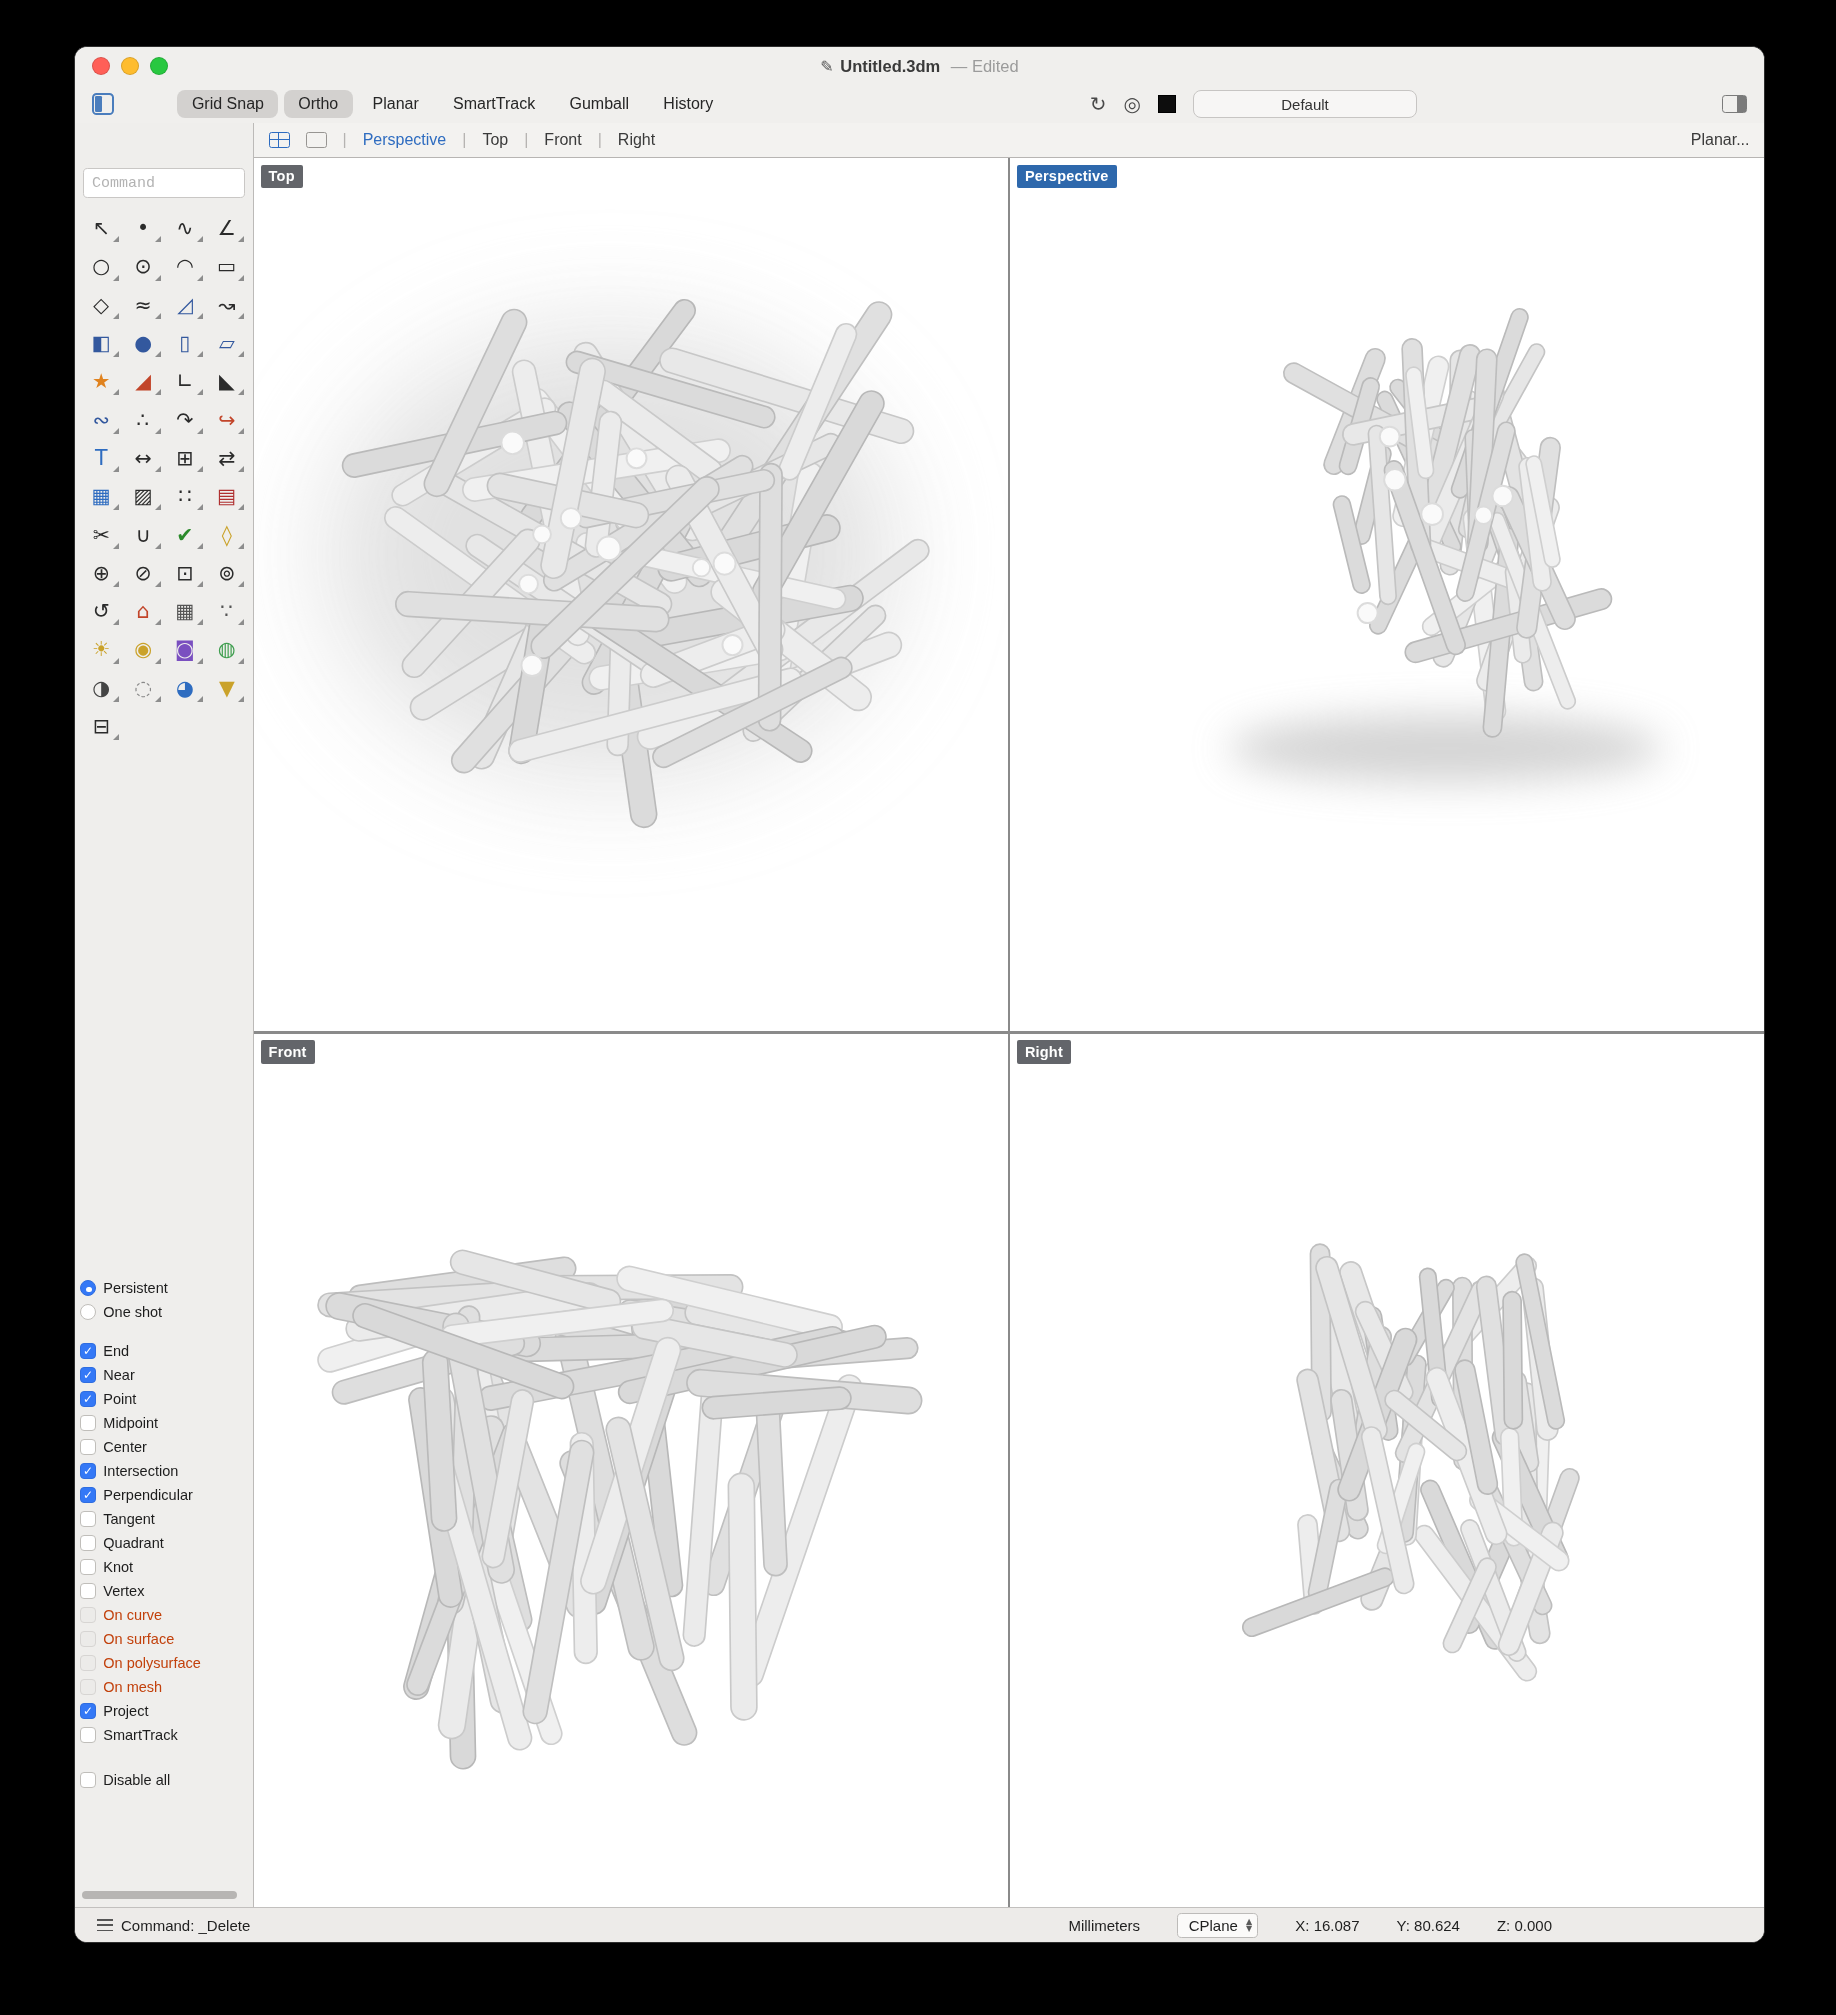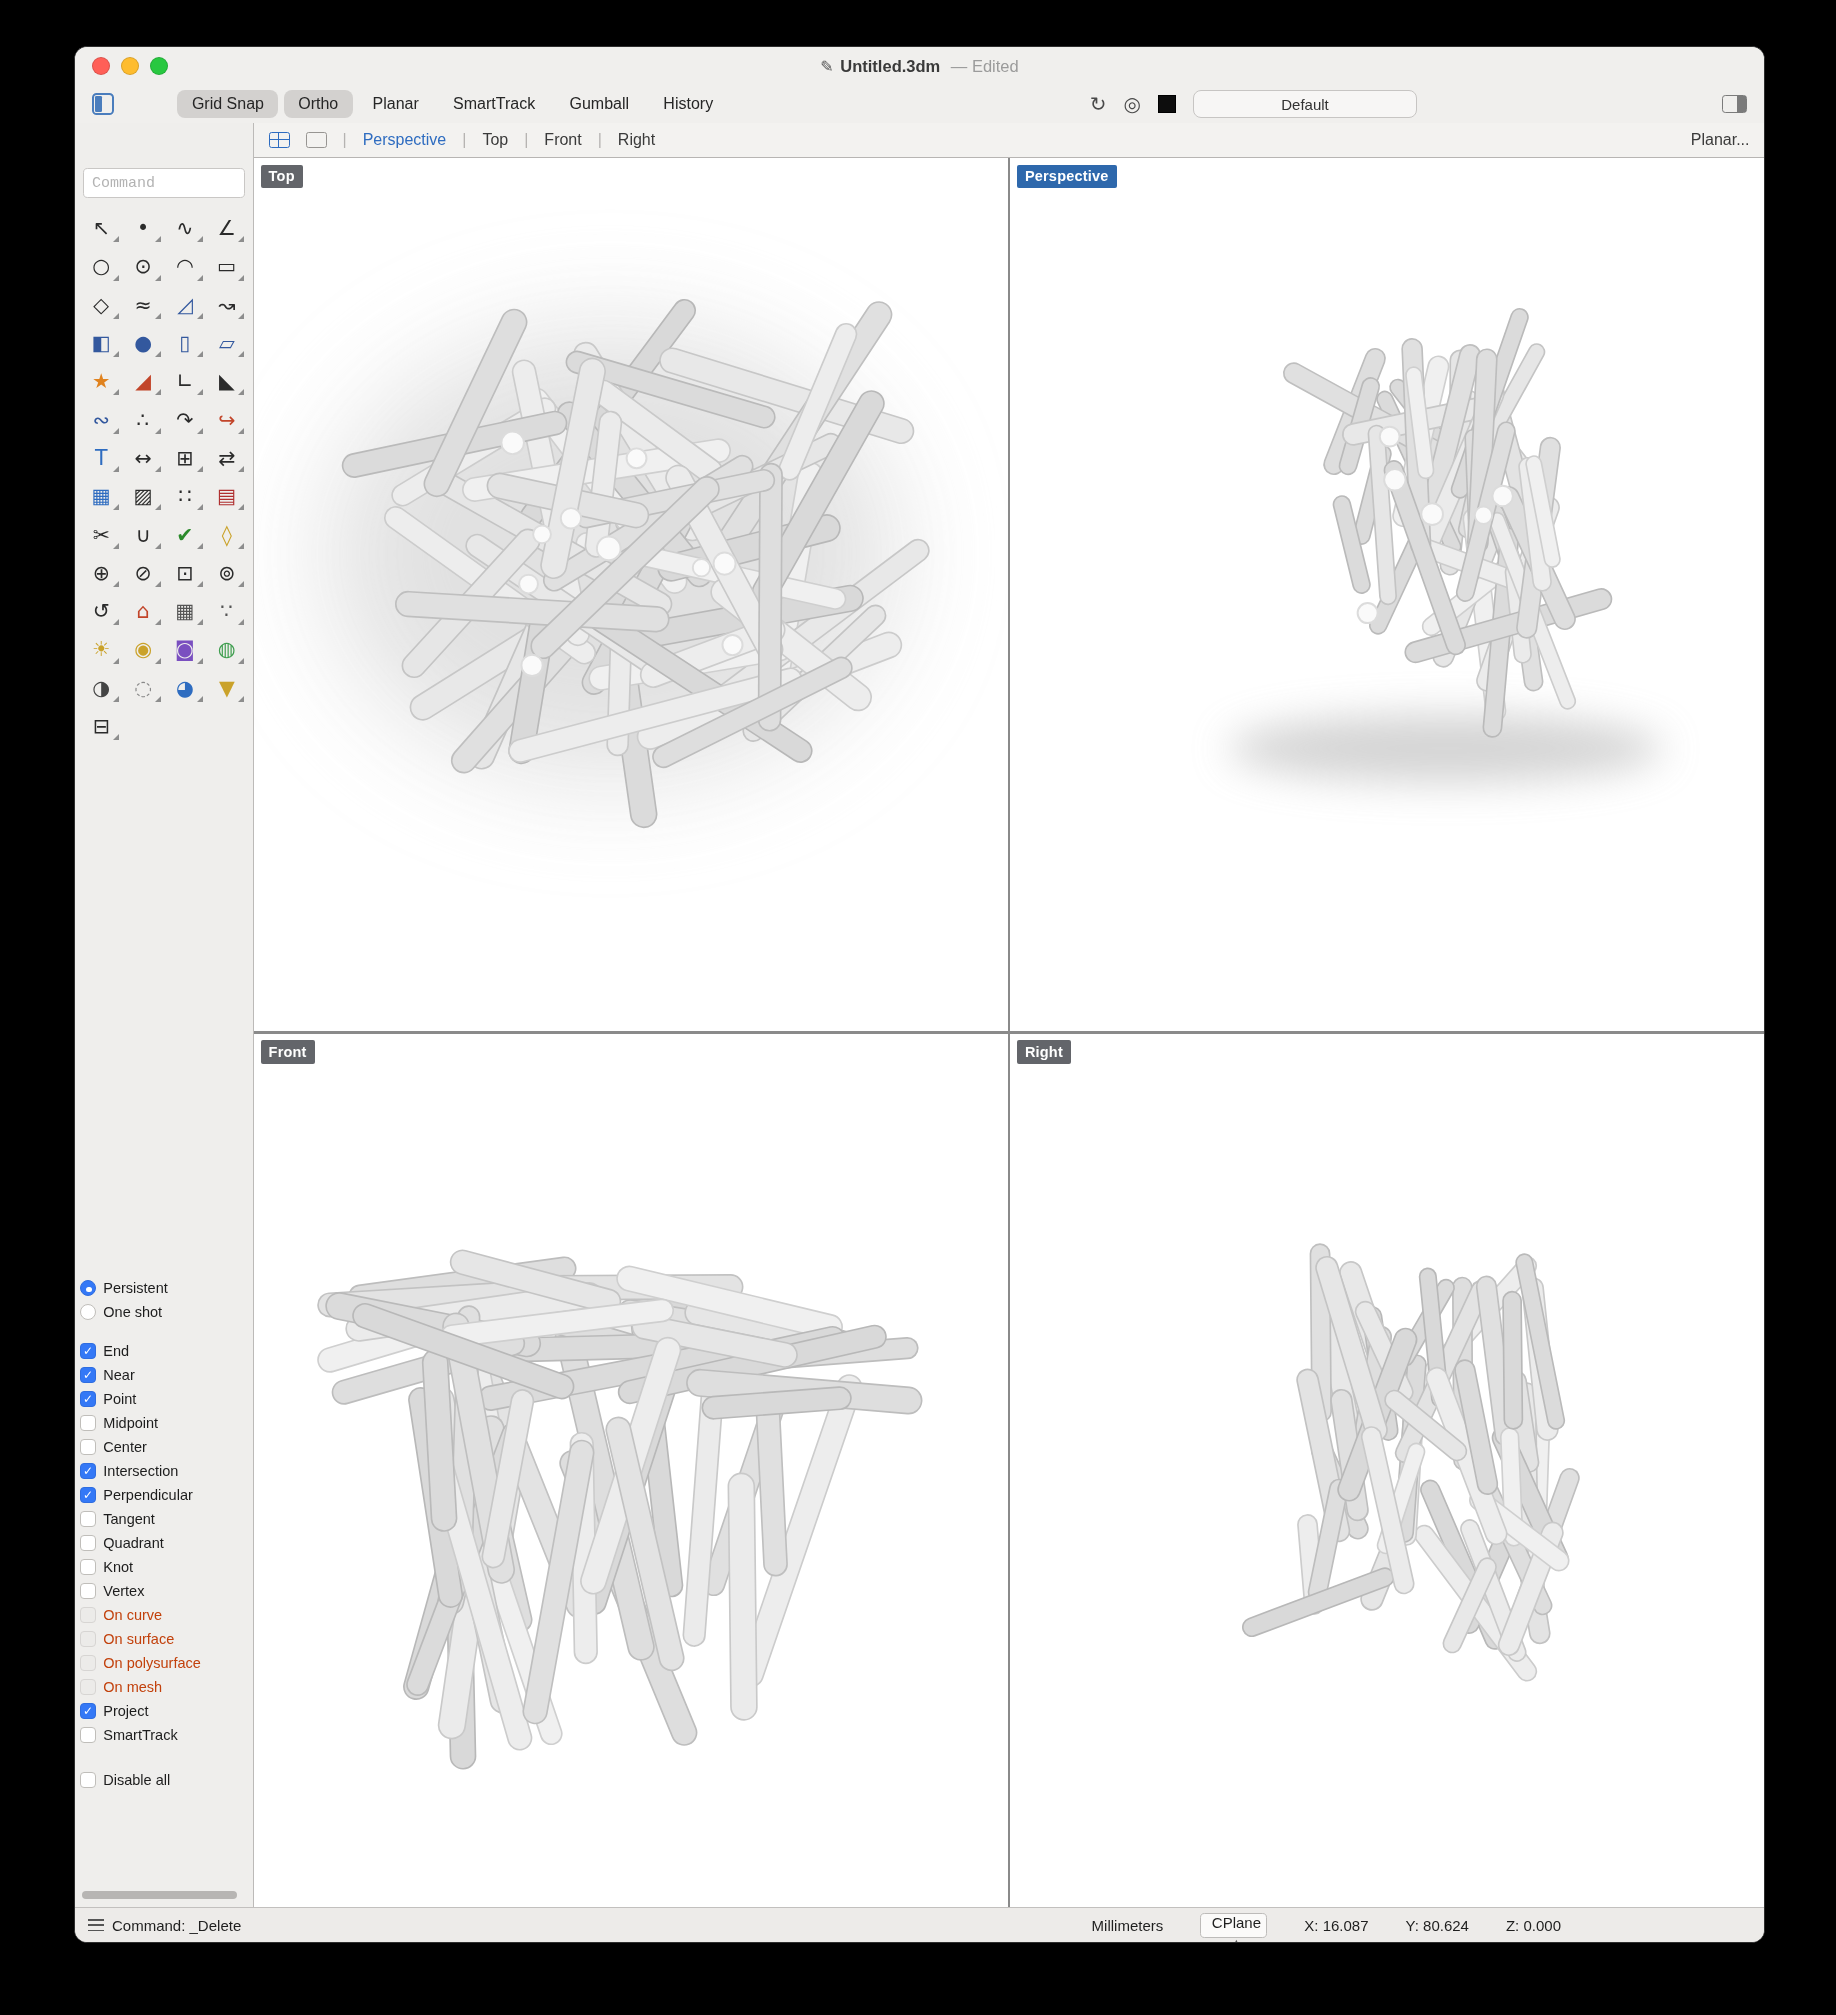--- a/index.html
+++ b/index.html
@@ -81,25 +81,25 @@
 
   .viewports{flex:1;display:grid;grid-template-columns:1fr 1fr;grid-template-rows:1fr 1fr;gap:2.6px;background:#8a8a8a;min-height:0;}
   .vp{position:relative;background:#ffffff;overflow:hidden;}
   .vp svg{position:absolute;inset:0;width:100%;height:100%;}
   .vplabel{position:absolute;top:6.6px;left:6.6px;z-index:3;padding:3.3px 8px 4px 8px;font-size:14.5px;font-weight:bold;color:#fff;
     background:#63656a;border-radius:2px;letter-spacing:0.2px;}
   .vplabel.active{background:#2e68ac;}
 
   
   .statusbar{height:34px;flex:none;background:#edebe9;border-top:0.7px solid #c2c0be;display:flex;align-items:center;
-    font-size:15px;color:#1f1f1f;padding:0 13px;}
+    font-size:15px;color:#1f1f1f;padding:0 22px;}
   .hamb{width:16px;height:12.5px;background:repeating-linear-gradient(#555 0 2px,transparent 2px 5.3px);flex:none;margin-right:8px;}
   .sb-right{margin-left:auto;display:flex;align-items:center;gap:37px;padding-right:190px;}
   .cplane{display:flex;align-items:center;gap:8px;border:0.7px solid #bdbbb9;background:#fbfaf9;border-radius:4.6px;
-    height:25px;padding:0 5.3px 0 10.6px;box-sizing:border-box;flex-direction:column;}
+    height:25px;padding:0 5.3px 0 10.6px;box-sizing:border-box;}
   .updown{display:flex;flex-direction:column;font-size:8px;line-height:7.3px;color:#5a5a5a;font-family:"DejaVu Sans",sans-serif;}
 </style>
 </head>
 <body>
 
 <div class="window">
 
   <div class="titlebar">
     <div class="traffic">
       <span class="light red"></span>

